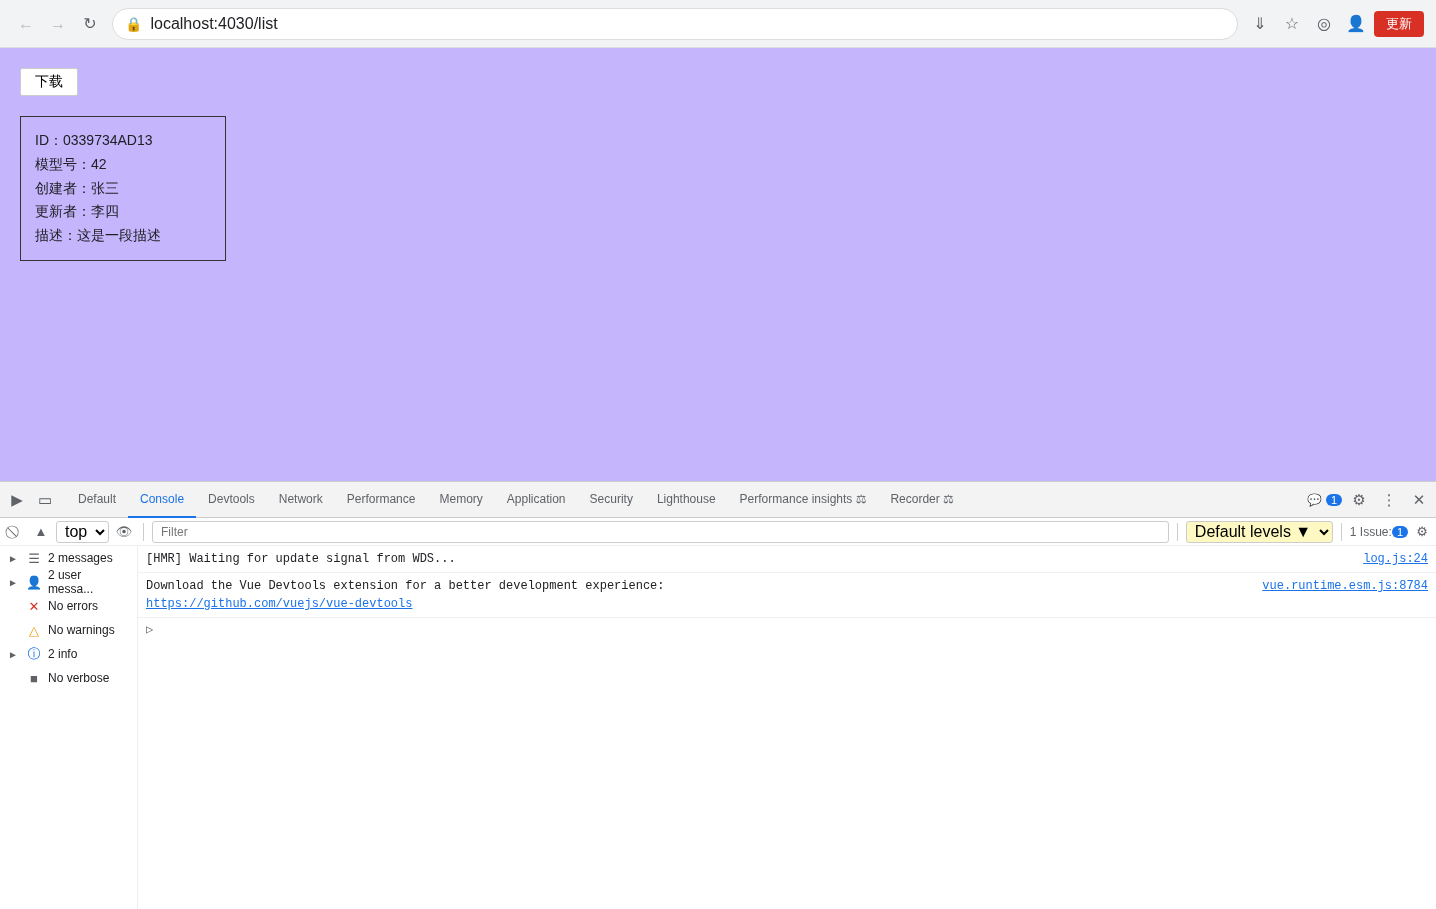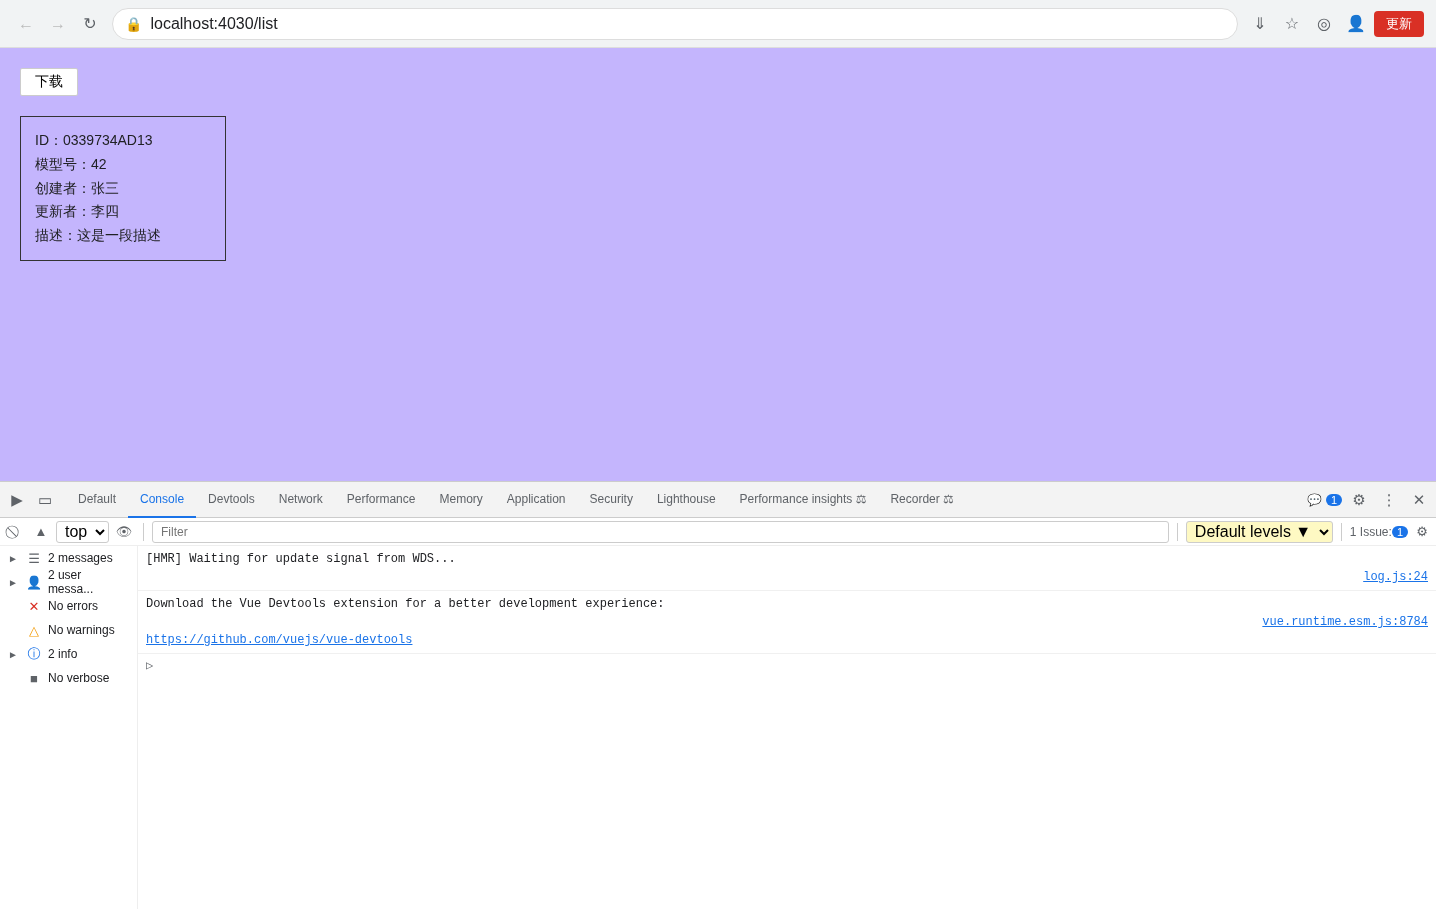--- a/index.html
+++ b/index.html
@@ -331,21 +331,20 @@
     .console-msg .file-ref {
       margin-left: auto;
       color: #1a73e8;
       text-decoration: underline;
       cursor: pointer;
       white-space: nowrap;
     }
     .console-msg-row {
       display: flex;
       width: 100%;
-      flex-direction: column;
     }
     .console-prompt {
       padding: 4px 8px;
       display: flex;
       align-items: center;
       gap: 4px;
     }
     .console-prompt .arrow { color: #5f6368; font-size: 12px; }
   </style>
 </head>

